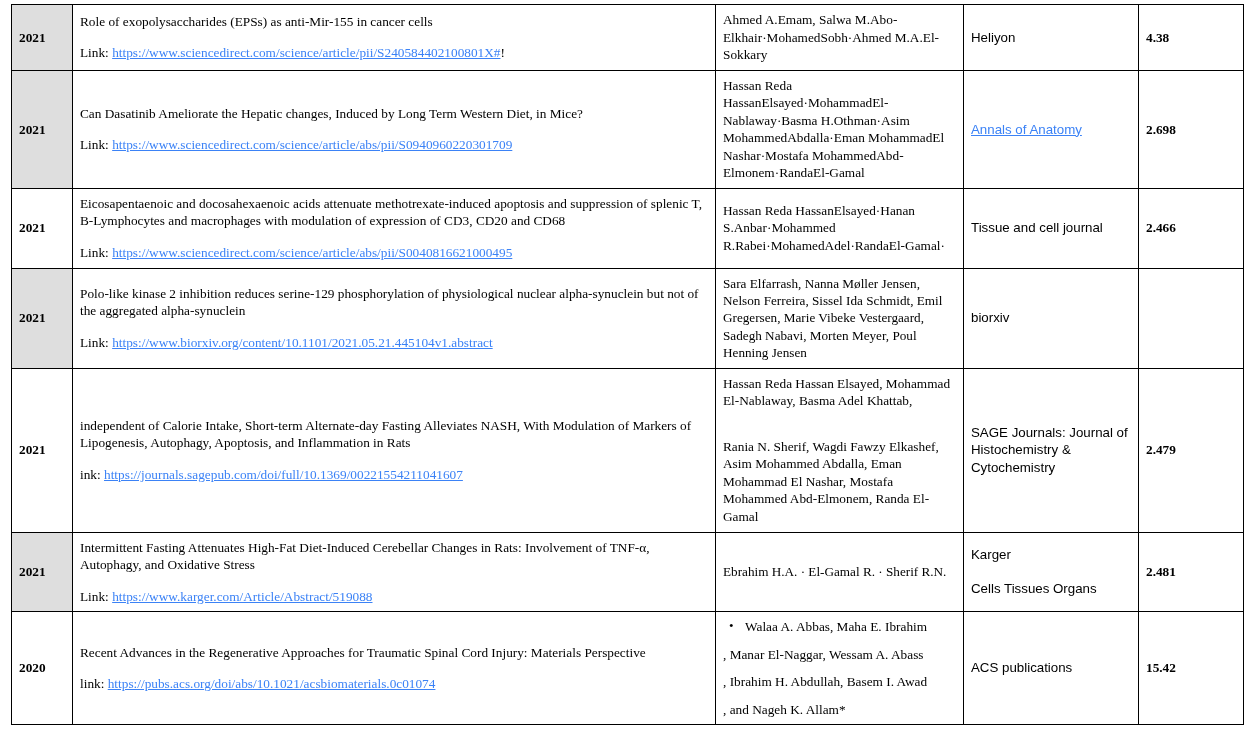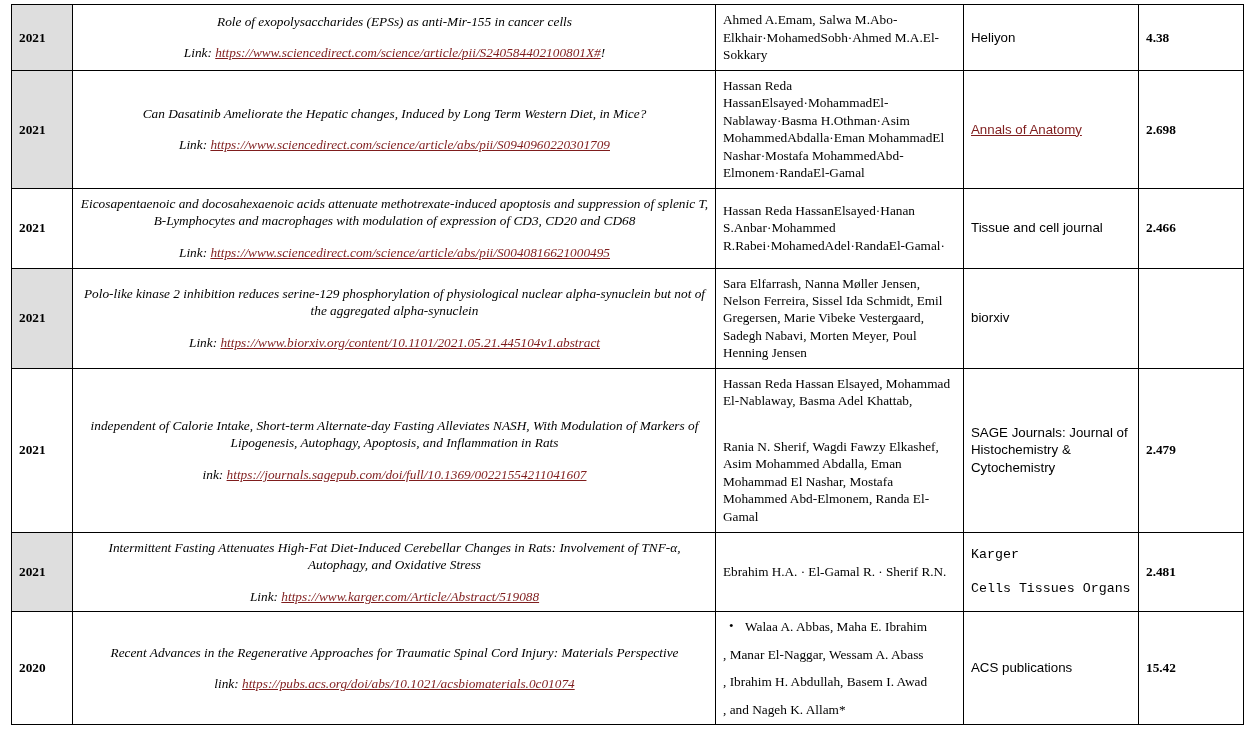--- a/index.html
+++ b/index.html
@@ -43,25 +43,25 @@
   td.year {
     font-weight: bold;
     text-align: left;
     padding-left: 12px;
     font-size: 13.5px;
     margin-top: 12px;
   }
   tr.shaded td.year { background: #dedede; }
   tr.plain td.year { background: #ffffff; }
 
-  td.title { text-align: center; font-style: italic; }
+  td.title { text-align: left; }
   td.title .ttl { display: block; margin: 0 0 0 0; }
   td.title .lnk-line { display: block; margin-top: 14px; }
   a.link {
-    color: #7f1d1d;
+    color: #3b82f6;
     text-decoration: underline;
     word-break: break-all;
   }
   td.authors {
     font-family: Liberation Serif, serif;
     font-size: 12.2px;
     line-height: 1.33;
     vertical-align: middle;
     padding: 6px 5px 6px 6px;
   }
@@ -78,21 +78,21 @@
   }
   td.journal a.link { font-family: "Liberation Sans", sans-serif; text-decoration: underline; }
   td.impact {
     font-weight: bold;
     font-size: 13.5px;
     vertical-align: middle;
     padding-left: 10px;
   }
   .auth-p { margin: 0 0 0 0; }
   .auth-p + .auth-p { margin-top: 28px; }
-  .jr-p { margin: 0; font-family: Liberation Mono, monospace; }
+  .jr-p { margin: 0; }
   .jr-p + .jr-p { margin-top: 16px; }
   .bullet-line {
     display: block;
     padding-left: 22px;
     position: relative;
     margin-bottom: 10px;
   }
   .bullet-line::before {
     content: "\2022";
     position: absolute;

